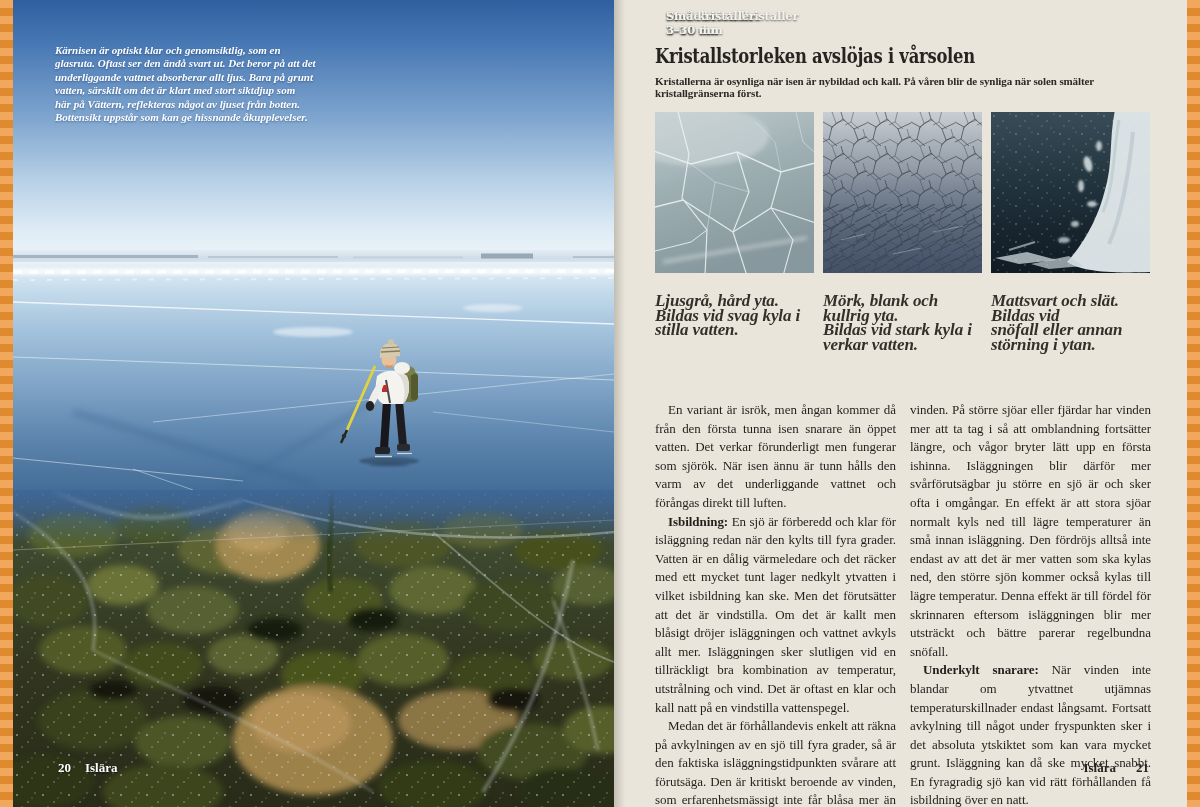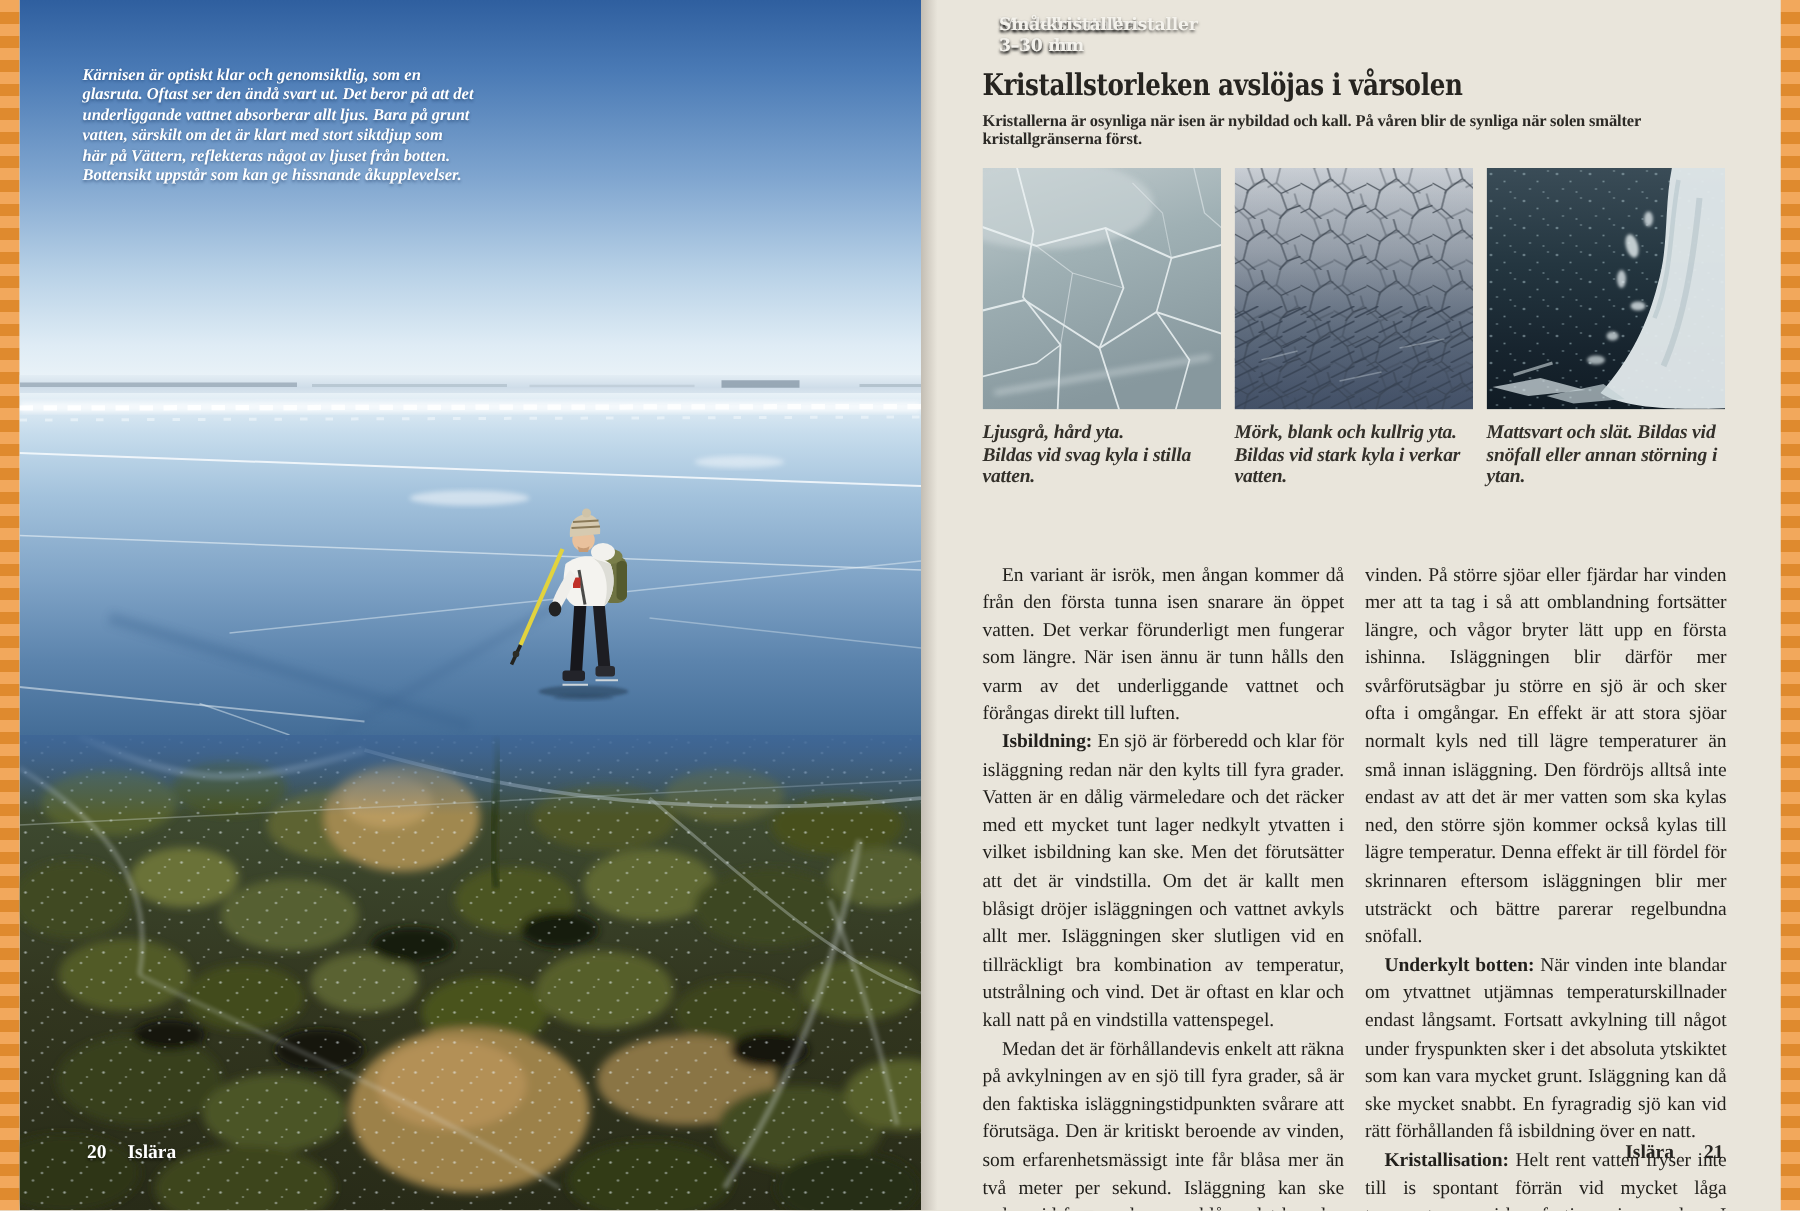--- a/index.html
+++ b/index.html
@@ -57,21 +57,21 @@
   .figure{width:159px;}
   .fig-img{position:relative;width:159px;height:161px;overflow:hidden;}
   .fig-img svg{display:block;}
   .fig-label{
     position:absolute;left:11px;top:9px;color:#f4f2ec;
     font-family:"DejaVu Serif","Liberation Serif",serif;
     font-weight:bold;font-size:11.5px;line-height:14px;white-space:pre-line;
     text-shadow:0 1px 2px rgba(0,0,0,.55);letter-spacing:-.2px;
   }
   .fig-caption{
-    margin-top:8px;font-size:13px;line-height:14.5px;font-style:italic;font-weight:bold;
+    margin-top:21px;font-size:17px;line-height:14.5px;font-style:italic;font-weight:bold;
     color:#33302a;white-space:pre-line;letter-spacing:-.1px;
   }
   .columns{margin-top:49px;display:flex;gap:14px;}
   .col{width:241px;}
   .bp{margin:0;font-size:13px;line-height:18.6px;color:#211f1b;text-align:justify;letter-spacing:-.05px;}
   .bp .lead{font-weight:bold;}
   .ind{text-indent:13px;}
   .rp-folio{
     position:absolute;right:2px;bottom:31px;color:#262420;font-weight:bold;font-size:13px;
   }
@@ -402,28 +402,28 @@
         </div>
         <div class="fig-label">Små kristaller
 3–30 mm</div>
         <div class="fig-caption">Mattsvart och slät. Bildas vid
 snöfall eller annan störning i ytan.</div>
       </div>
     </div>
 
     <div class="columns">
       <div class="col">
-        <p class="bp ind"><b class="lead"></b><span>En variant är isrök, men ångan kommer då från den första tunna isen snarare än öppet vatten. Det verkar förunderligt men fungerar som längre. När isen ännu är tunn hålls den varm av det underliggande vattnet och förångas direkt till luften.</span></p>
+        <p class="bp ind"><b class="lead"></b><span>En variant är isrök, men ångan kommer då från den första tunna isen snarare än öppet vatten. Det verkar förunderligt men fungerar som sjörök. När isen ännu är tunn hålls den varm av det underliggande vattnet och förångas direkt till luften.</span></p>
         <p class="bp ind"><b class="lead">Isbildning:</b><span> En sjö är förberedd och klar för isläggning redan när den kylts till fyra grader. Vatten är en dålig värmeledare och det räcker med ett mycket tunt lager nedkylt ytvatten i vilket isbildning kan ske. Men det förutsätter att det är vindstilla. Om det är kallt men blåsigt dröjer isläggningen och vattnet avkyls allt mer. Isläggningen sker slutligen vid en tillräckligt bra kombination av temperatur, utstrålning och vind. Det är oftast en klar och kall natt på en vindstilla vattenspegel.</span></p>
         <p class="bp ind"><b class="lead"></b><span>Medan det är förhållandevis enkelt att räkna på avkylningen av en sjö till fyra grader, så är den faktiska isläggningstidpunkten svårare att förutsäga. Den är kritiskt beroende av vinden, som erfarenhetsmässigt inte får blåsa mer än två meter per sekund. Isläggning kan ske redan vid fyra grader, men blåser det kan den också dröja till dess vattnet kylts till nära noll.</span></p>
 
       </div>
       <div class="col">
         <p class="bp"><b class="lead"></b><span>vinden. På större sjöar eller fjärdar har vinden mer att ta tag i så att omblandning fortsätter längre, och vågor bryter lätt upp en första ishinna. Isläggningen blir därför mer svårförutsägbar ju större en sjö är och sker ofta i omgångar. En effekt är att stora sjöar normalt kyls ned till lägre temperaturer än små innan isläggning. Den fördröjs alltså inte endast av att det är mer vatten som ska kylas ned, den större sjön kommer också kylas till lägre temperatur. Denna effekt är till fördel för skrinnaren eftersom isläggningen blir mer utsträckt och bättre parerar regelbundna snöfall.</span></p>
-        <p class="bp ind"><b class="lead">Underkylt botten:</b><span> När vinden inte blandar om ytvattnet utjämnas temperaturskillnader endast långsamt. Fortsatt avkylning till något under fryspunkten sker i det absoluta ytskiktet som kan vara mycket grunt. Isläggning kan då ske mycket snabbt. En fyragradig sjö kan vid rätt förhållanden få isbildning över en natt.</span></p>
+        <p class="bp ind"><b class="lead">Underkylt snarare:</b><span> När vinden inte blandar om ytvattnet utjämnas temperaturskillnader endast långsamt. Fortsatt avkylning till något under fryspunkten sker i det absoluta ytskiktet som kan vara mycket grunt. Isläggning kan då ske mycket snabbt. En fyragradig sjö kan vid rätt förhållanden få isbildning över en natt.</span></p>
         <p class="bp ind"><b class="lead">Kristallisation:</b><span> Helt rent vatten fryser inte till is spontant förrän vid mycket låga temperaturer, cirka fyrtio minusgrader. I naturen är vattnet aldrig helt rent och underkylningen handlar om tiondelar av en grad. Den första isbildningen i naturligt vatten sker i mötet mellan underkylt vatten och partiklar som fungerar som kristallisationskärnor.</span></p>
       </div>
     </div>
 
     <div class="rp-folio">
       <span>Islära</span><span class="num">21</span>
     </div>
   </div>
 </div>
 

